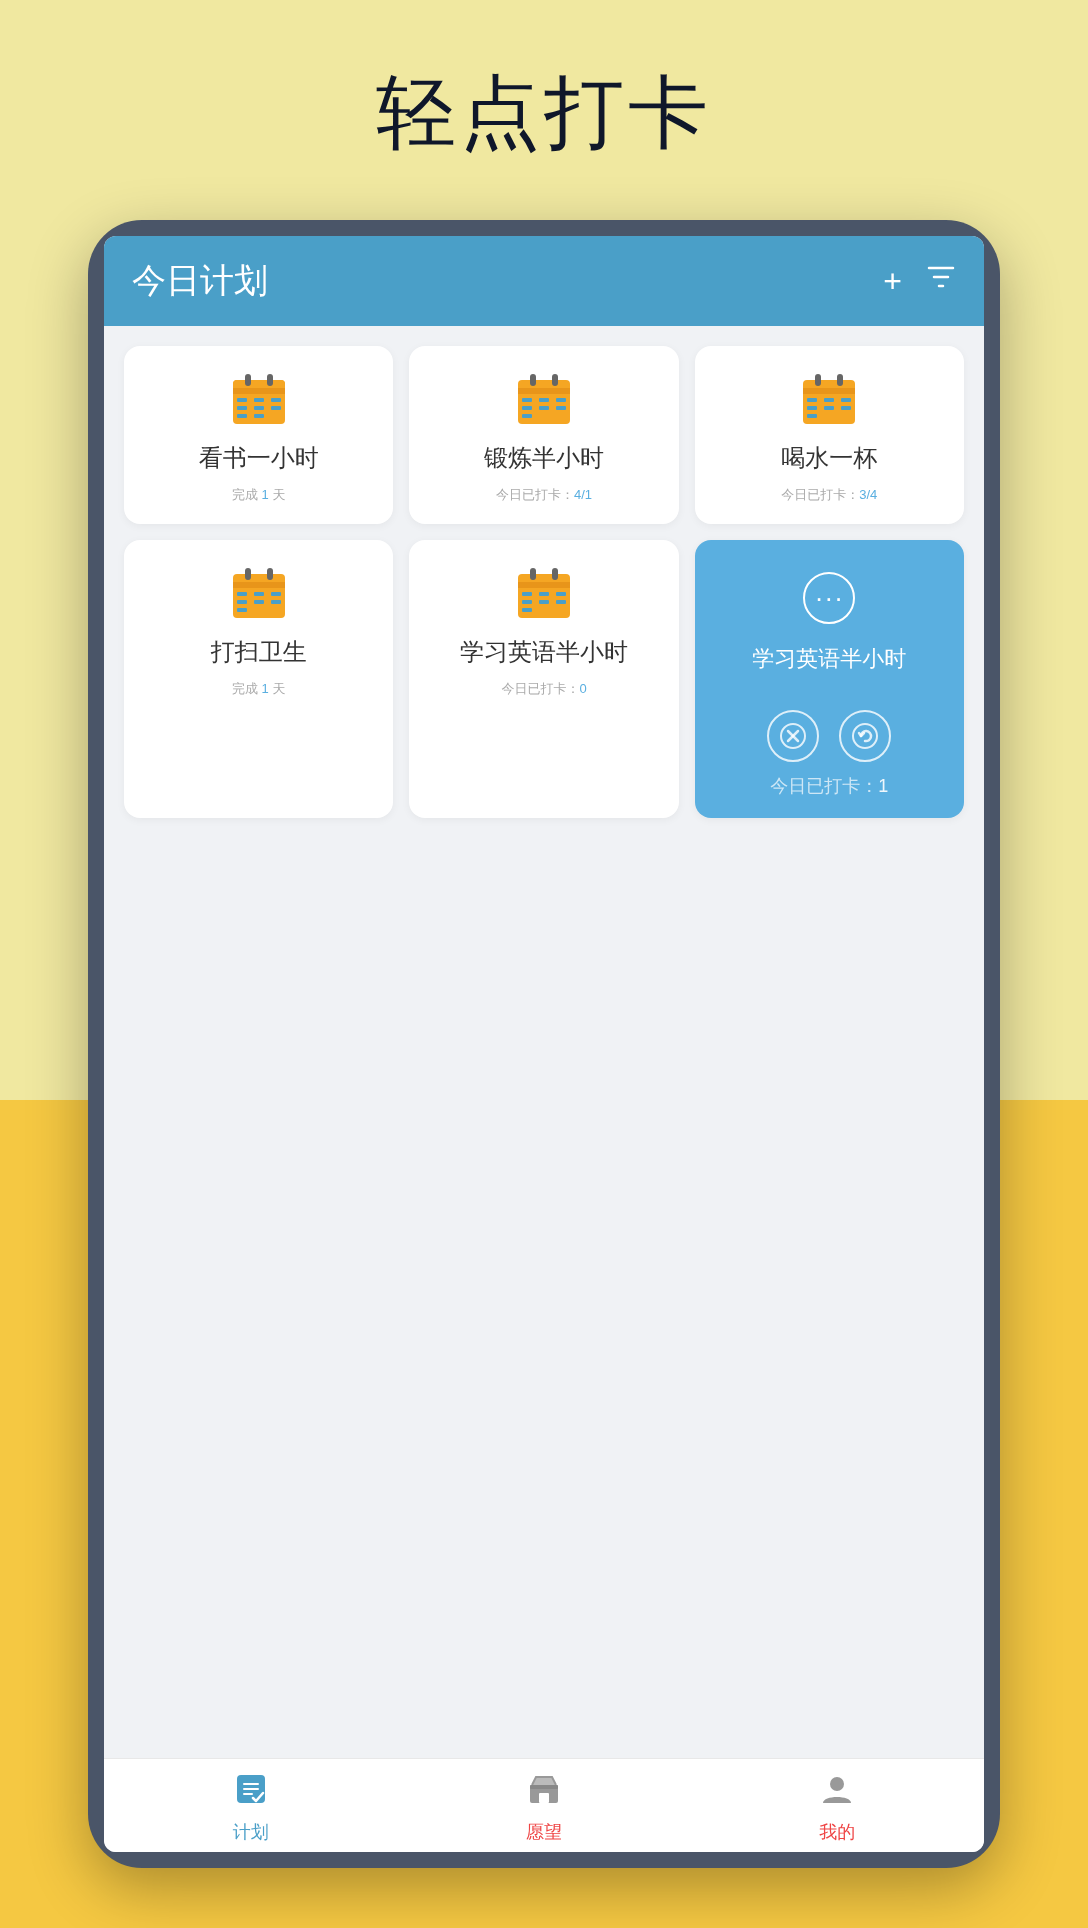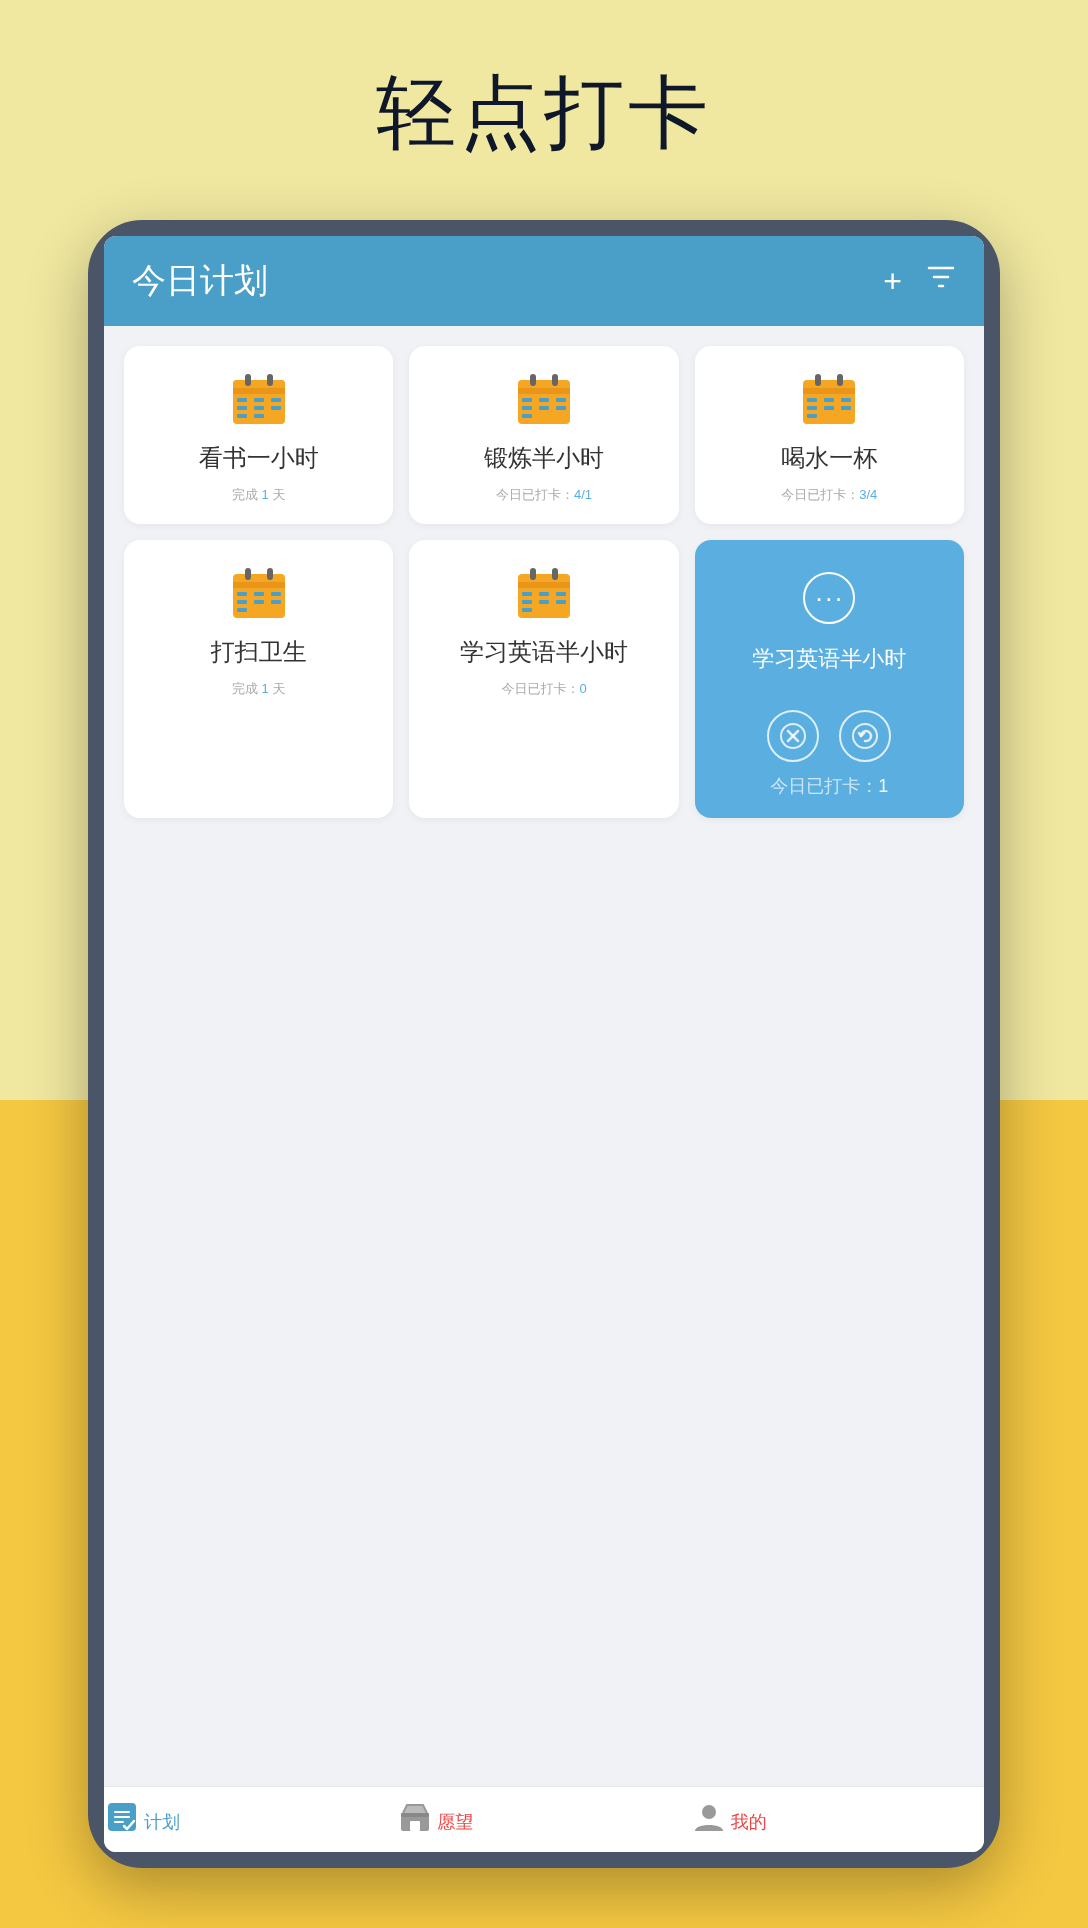--- a/index.html
+++ b/index.html
@@ -185,21 +185,21 @@
       background: white;
       display: flex;
       padding: 12px 0 8px;
       border-top: 1px solid #e8e8e8;
       flex-shrink: 0;
     }
 
     .nav-item {
       flex: 1;
       display: flex;
-      flex-direction: row;
+      flex-direction: column;
       align-items: center;
       gap: 4px;
       cursor: pointer;
     }
 
     .nav-icon {
       font-size: 36px;
       color: #999;
     }
 

